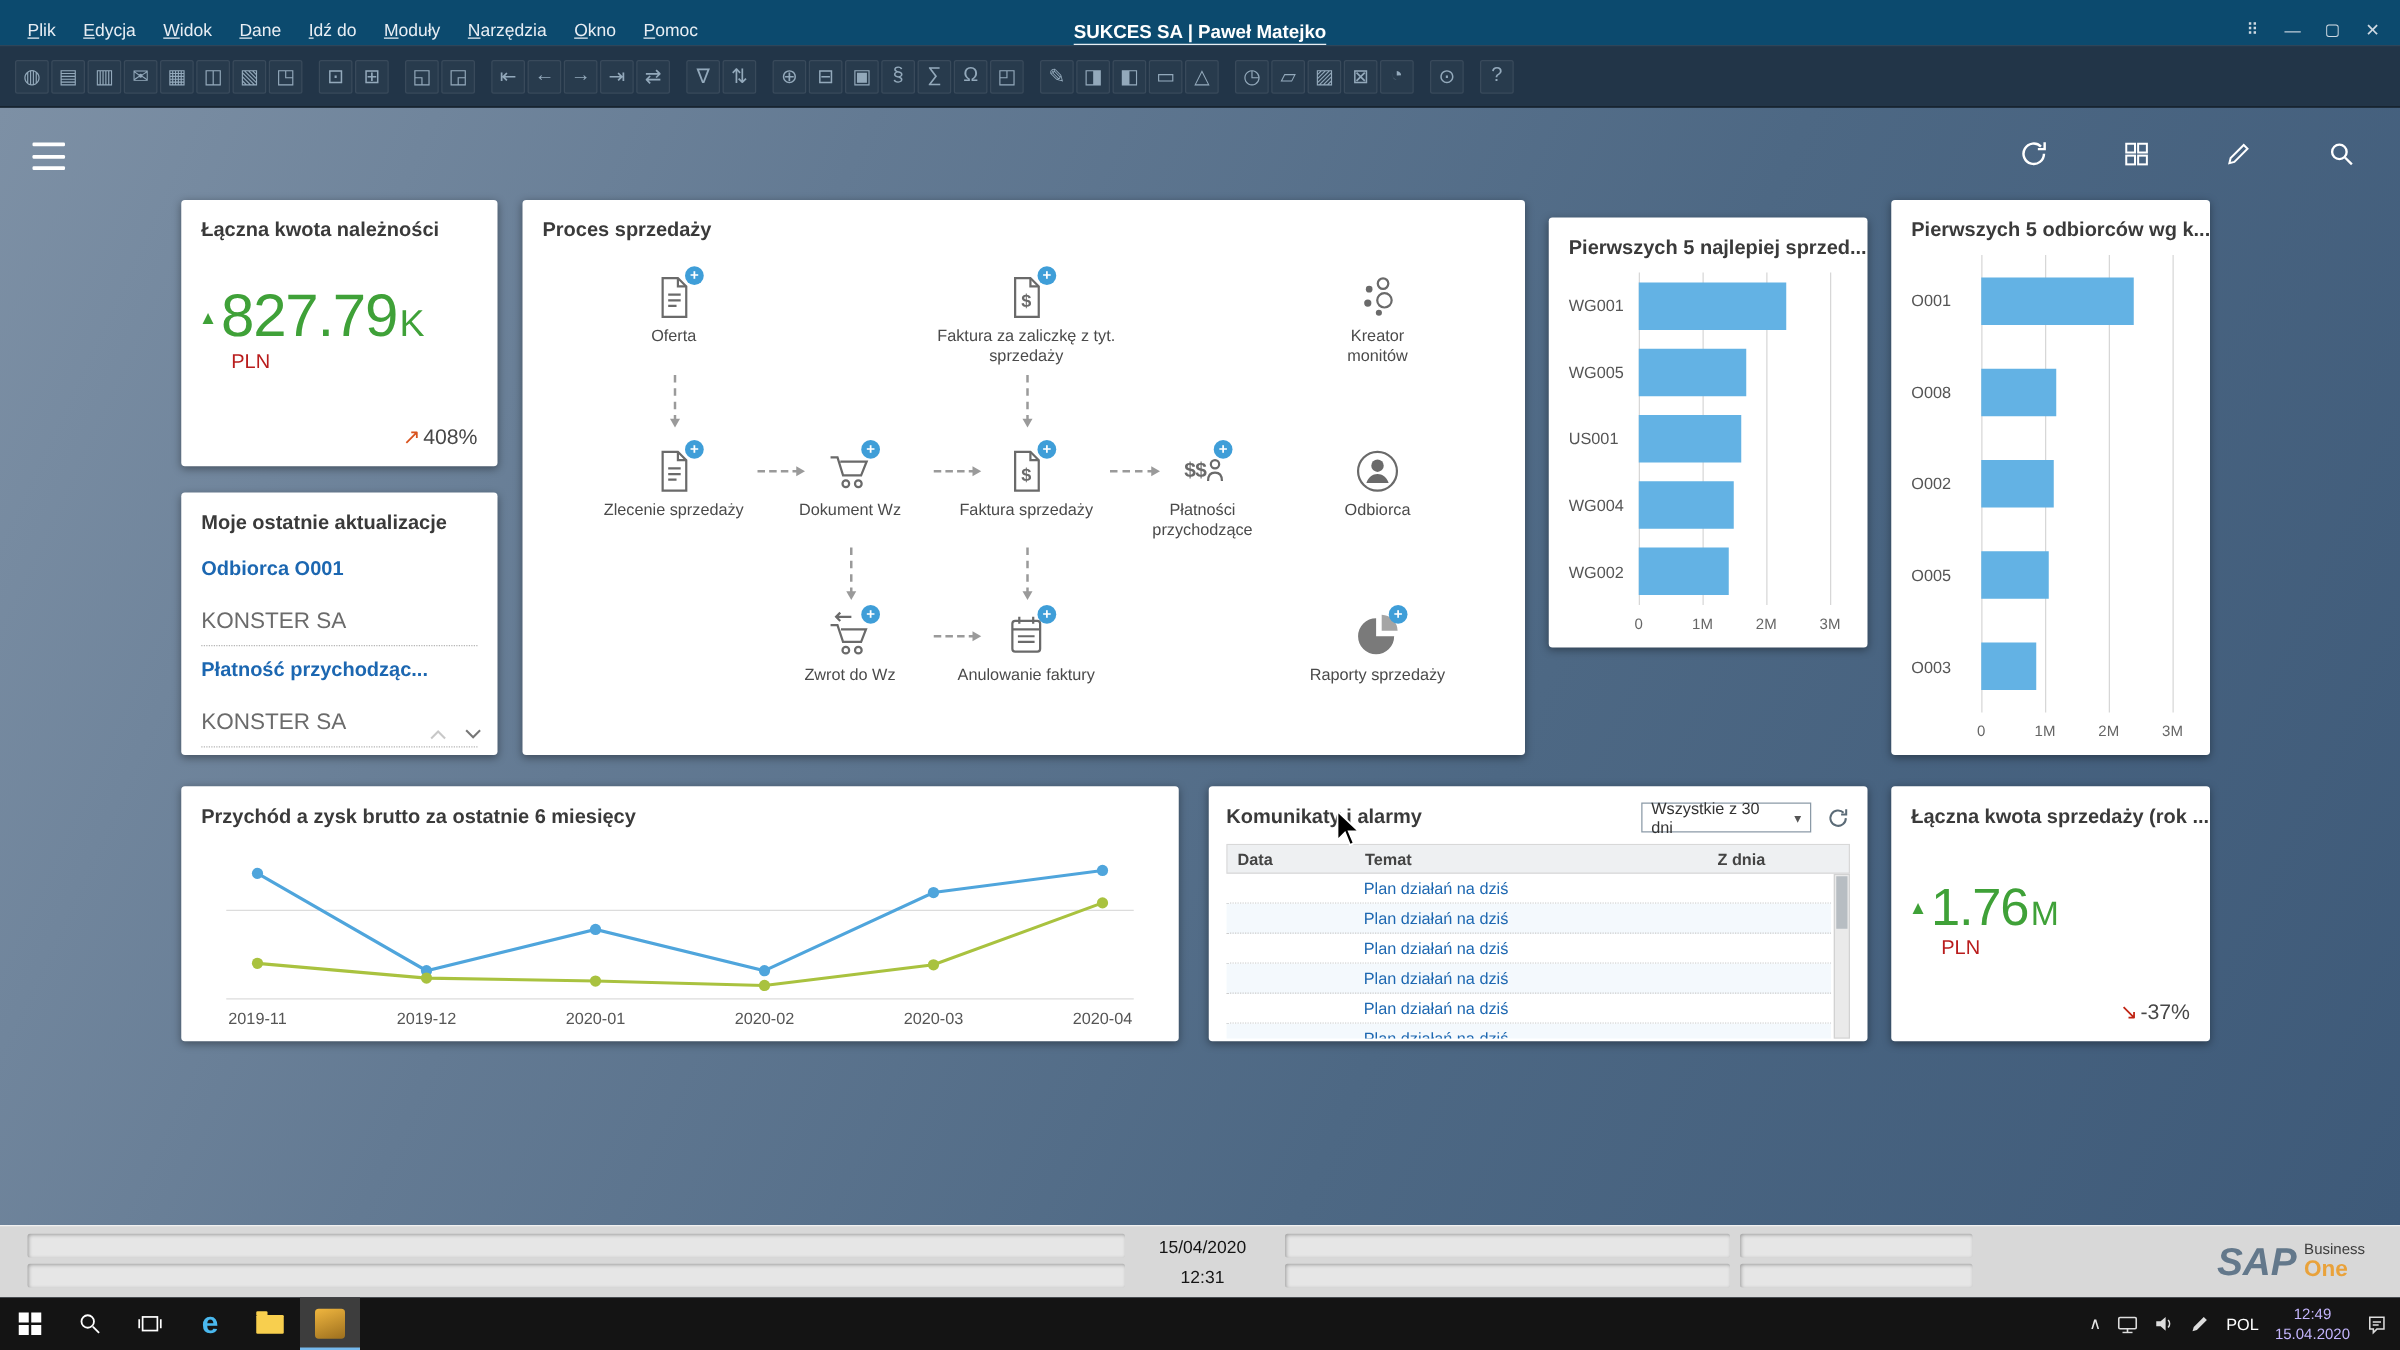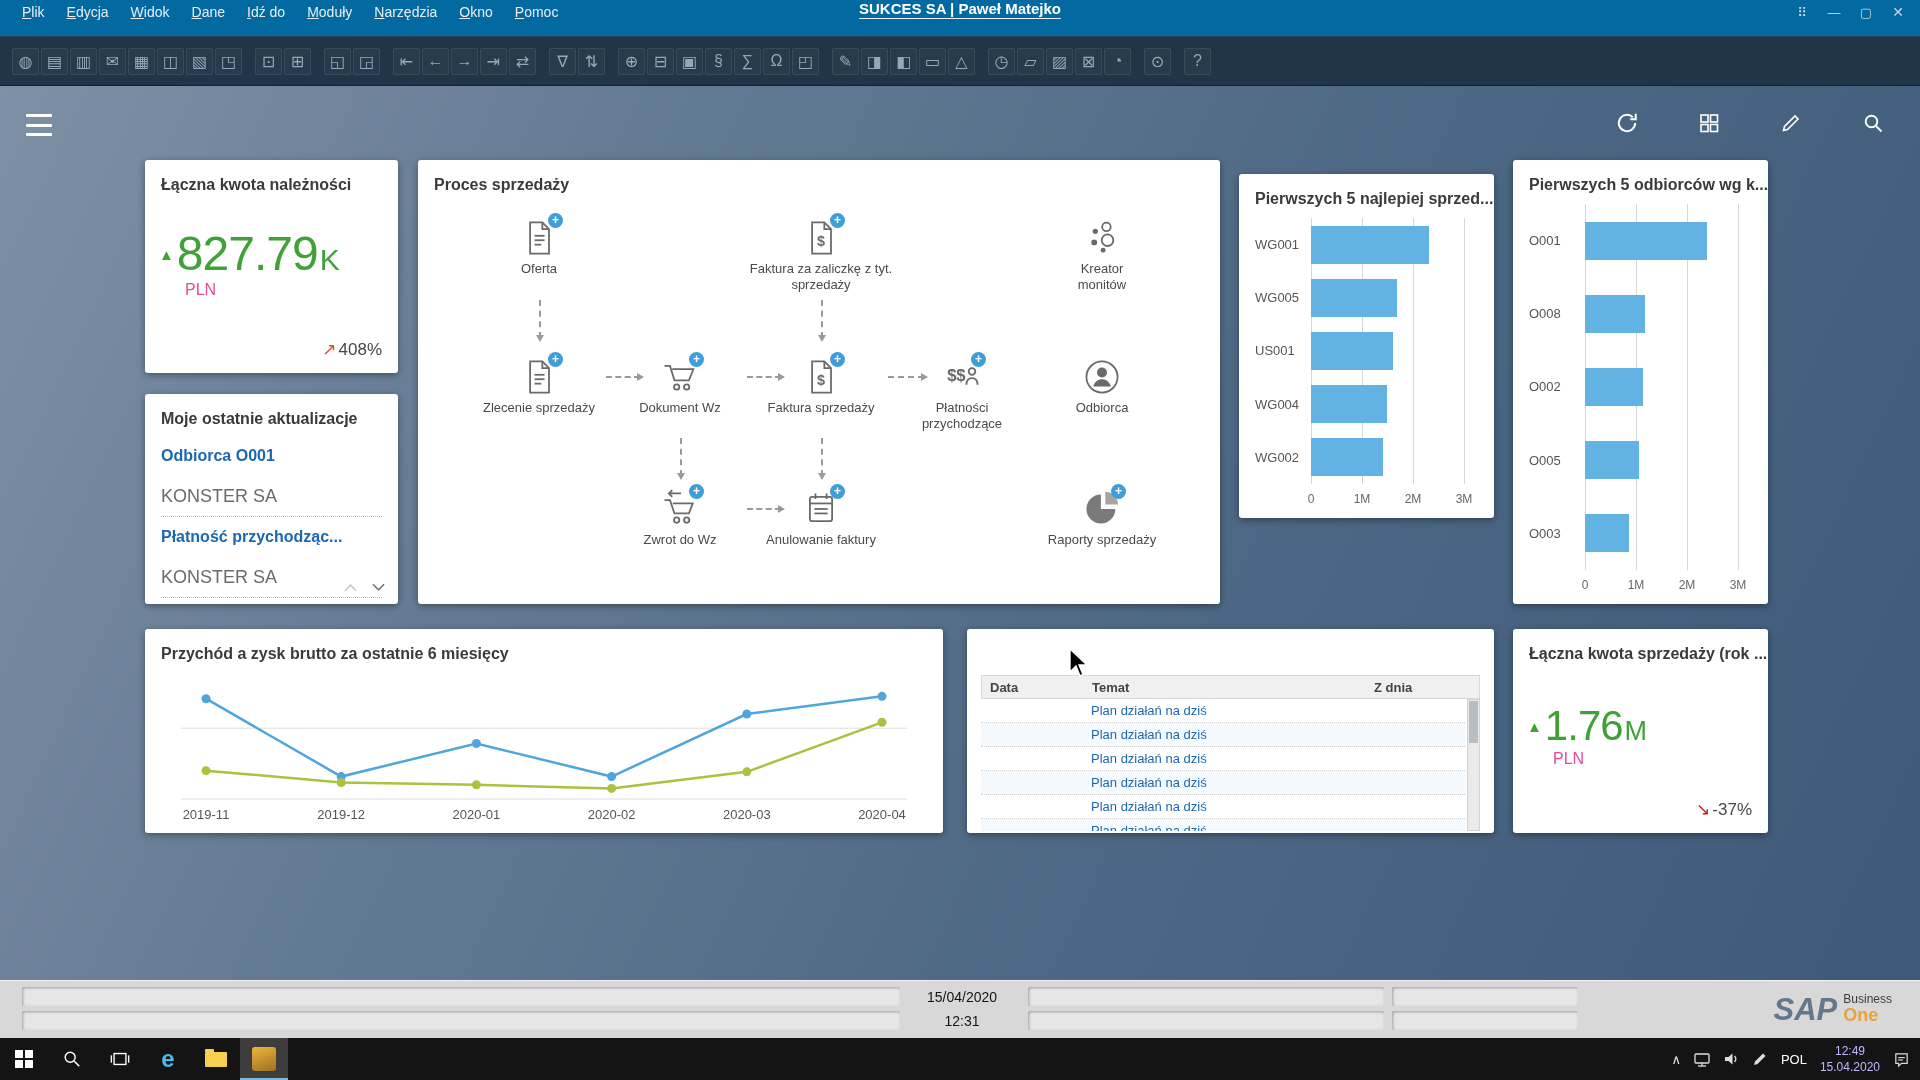--- a/index.html
+++ b/index.html
@@ -3,21 +3,21 @@
 <meta charset="utf-8">
 <style>
   *{margin:0;padding:0;box-sizing:border-box}
   html,body{width:1920px;height:1080px;overflow:hidden}
   body{font-family:"Liberation Sans","DejaVu Sans",sans-serif;background:#000}
   button{background:none;border:none;font:inherit;color:inherit;padding:0;cursor:pointer}
   a{cursor:pointer}
   .screen{position:relative;width:1920px;height:1080px;background:#1d2f40}
 
   
-  .menubar{position:absolute;top:0;left:0;right:0;height:36px;background:#0369a1;display:flex;align-items:flex-start;color:#e8eef4;z-index:5}
+  .menubar{position:absolute;top:0;left:0;right:0;height:36px;background:#0c4a6e;display:flex;align-items:flex-end;color:#e8eef4;z-index:5}
   .menus{display:flex;gap:2px;padding-left:12px}
   .menu-item{padding:4px 10px;font-size:14px;white-space:nowrap}
   .menu-item u{text-decoration:underline}
   .win-title{position:absolute;left:50%;transform:translateX(-50%);font-size:15px;font-weight:bold;color:#fff;border-bottom:1px solid #e8eef4;padding-bottom:1px;white-space:nowrap}
   .win-controls{margin-left:auto;display:flex;align-items:center;gap:4px;padding-right:8px}
   .wc{width:28px;height:24px;display:flex;align-items:center;justify-content:center;font-size:13px;color:#cfd9e2}
   .wc-close{font-size:14px}
 
   
   .toolbar{position:absolute;top:36px;left:0;right:0;height:50px;background:#223548;display:flex;align-items:center;padding-left:12px;border-top:1px solid #2e4559;border-bottom:1px solid #141f29;z-index:5}
@@ -34,21 +34,21 @@
 
   
   .card{position:absolute;background:#fff;border-radius:3px;box-shadow:0 2px 7px rgba(0,0,0,.38)}
   .card-title{font-size:16px;font-weight:bold;color:#3a3a3a;padding:16px 16px 0;white-space:nowrap;overflow:hidden}
 
   
   .kpi-row{display:flex;align-items:baseline;padding:0 14px;margin-top:36px}
   .kpi-trend{color:#3fa138;font-size:15px;margin-right:3px;align-self:center}
   .kpi-value{font-size:48px;color:#3fa138;line-height:1;letter-spacing:-1px}
   .kpi-scale{font-size:30px;color:#3fa138;margin-left:2px}
-  .kpi-currency{padding:3px 16px 0 40px;font-size:16px;color:#ec4899}
+  .kpi-currency{padding:3px 16px 0 40px;font-size:16px;color:#b91c1c}
   .kpi-change{position:absolute;right:16px;bottom:13px;font-size:17px;color:#474747}
   .kpi-change .arr-up{color:#d9531e;margin-right:2px}
   .kpi-change .arr-dn{color:#c02514;margin-right:2px}
   .kpi-sm .kpi-value{font-size:42px}
   .kpi-sm .kpi-scale{font-size:27px}
   .kpi-sm .kpi-row{margin-top:42px}
 
   
   .upd-list{padding:8px 16px 0}
   .upd-item{padding:11px 0 9px;border-bottom:1px dotted #b5b5b5}
@@ -531,20 +531,33 @@
           <text x="45" y="150" text-anchor="middle" font-size="13" fill="#555">2019-11</text>
           <text x="180.2" y="150" text-anchor="middle" font-size="13" fill="#555">2019-12</text>
           <text x="315.4" y="150" text-anchor="middle" font-size="13" fill="#555">2020-01</text>
           <text x="450.6" y="150" text-anchor="middle" font-size="13" fill="#555">2020-02</text>
           <text x="585.8" y="150" text-anchor="middle" font-size="13" fill="#555">2020-03</text>
           <text x="721" y="150" text-anchor="middle" font-size="13" fill="#555">2020-04</text>
         </svg>
     </section>
 
     <section class="card" style="left:967px;top:543px;width:527px;height:204px">
+      <div class="msg-head">
+        <h2 class="msg-title">Komunikaty i alarmy</h2>
+        <div class="msg-filter">
+          <span>Wszystkie z 30 dni</span>
+          <span class="dd-arrow">▾</span>
+        </div>
+        <button class="msg-refresh">
+          <svg viewBox="0 0 20 20" width="19" height="19">
+              <path d="M16.5 10a6.5 6.5 0 1 1-1.9-4.6" fill="none" stroke="#5b6b77" stroke-width="1.7"></path>
+              <path d="M16.8 2.6v4.3h-4.3" fill="none" stroke="#5b6b77" stroke-width="1.7"></path>
+            </svg>
+        </button>
+      </div>
       <div class="msg-table">
         <div class="msg-thead">
           <span class="col-data">Data</span>
           <span class="col-temat">Temat</span>
           <span class="col-zdnia">Z dnia</span>
         </div>
         <div class="msg-rows" id="msg-rows">
             <div class="msg-row">
               <span class="col-data"></span>
               <span class="col-temat"><a class="msg-link">Plan działań na dziś</a></span>

